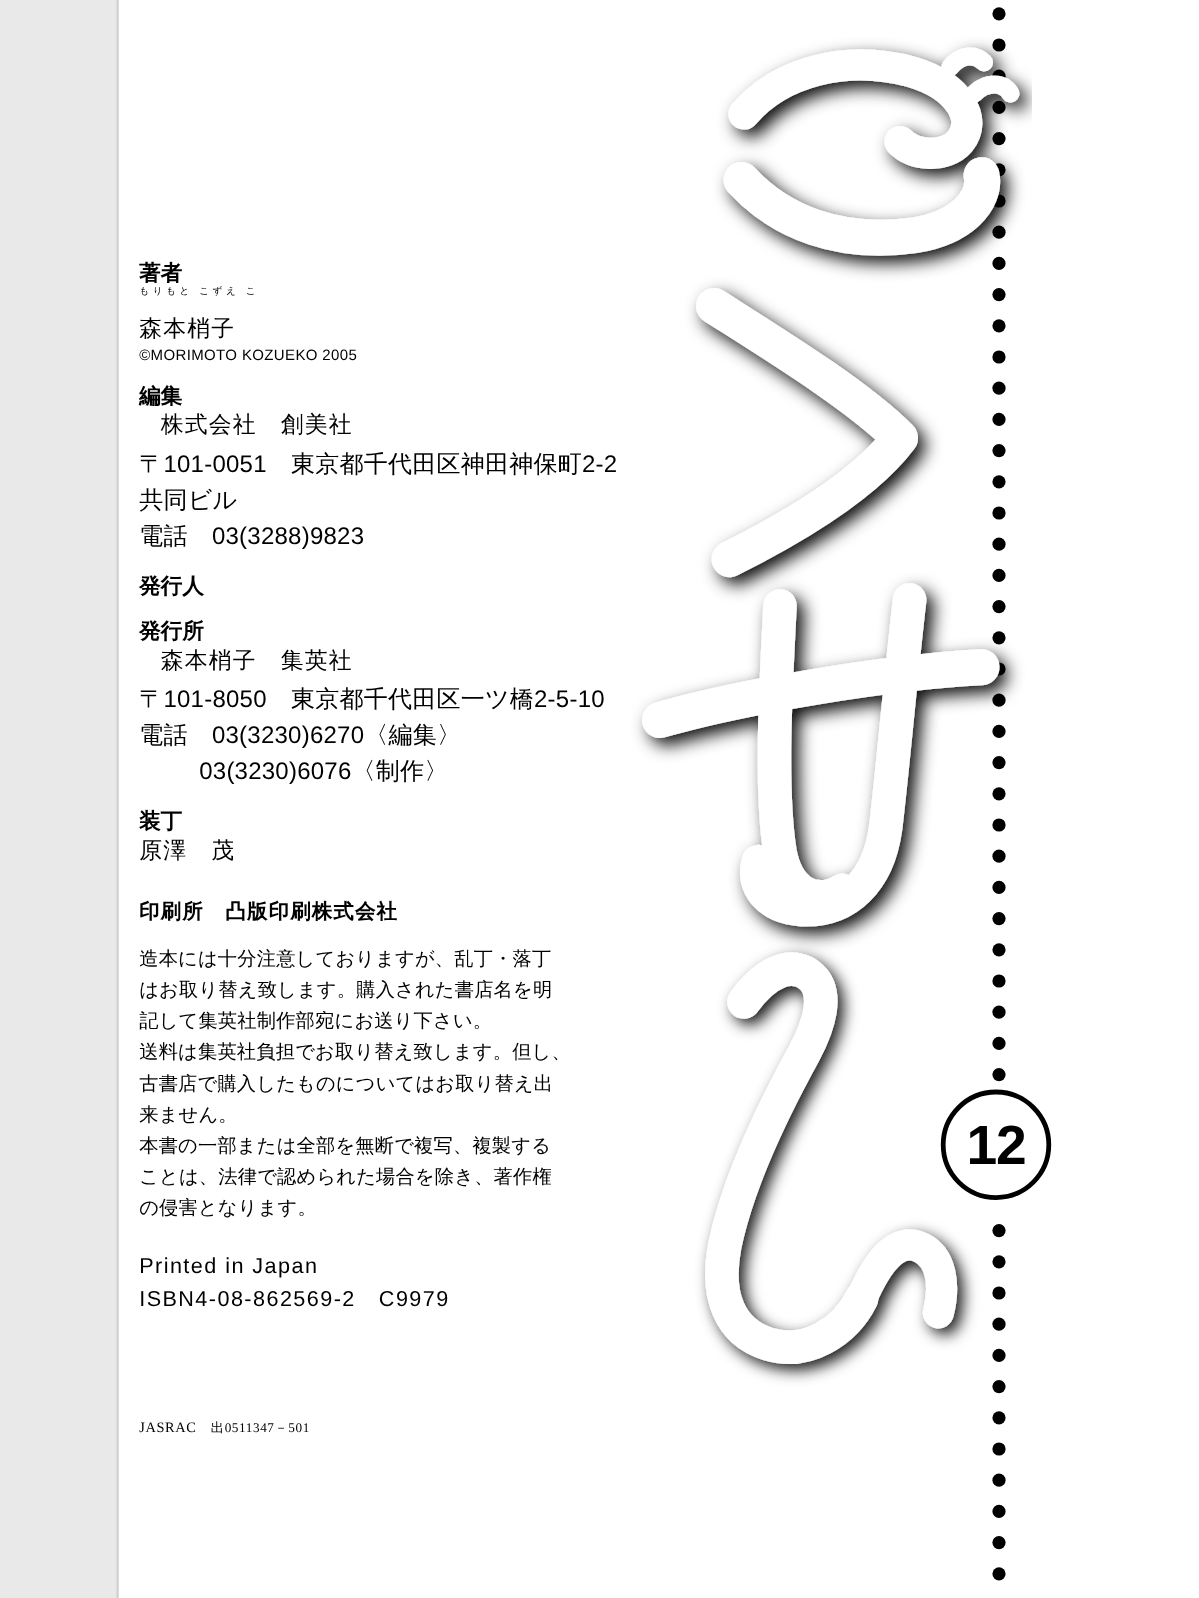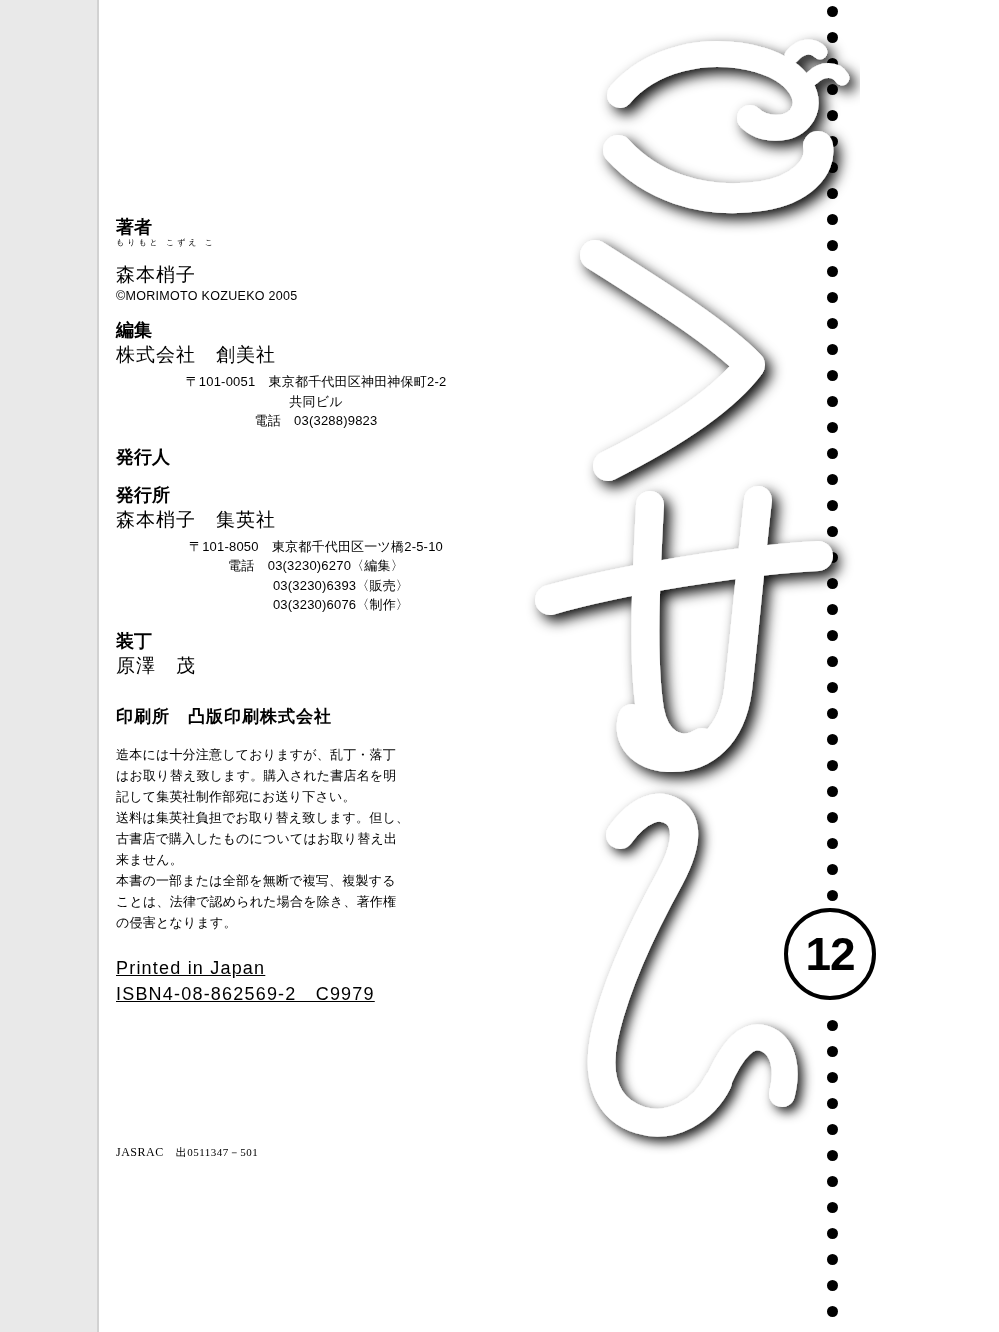--- a/index.html
+++ b/index.html
@@ -106,71 +106,70 @@
     line-height: 1.35;
   }
   .sec-name {
     font-size: 19px;
     font-weight: normal;
     line-height: 1.35;
     letter-spacing: 1px;
   }
   .sec-name.spaced {
     letter-spacing: 1px;
+    margin-left: 18px;
   }
   .ruby {
     font-size: 8px;
     font-weight: normal;
     letter-spacing: 3px;
     line-height: 1;
     margin-bottom: 15px;
   }
   .copy-line {
     font-size: 12.5px;
     letter-spacing: 0.3px;
     line-height: 1.3;
   }
   .addr {
-    font-size: 13px;
+    font-size: 20px;
     line-height: 1.5;
     letter-spacing: 0.2px;
     margin-top: 4px;
-    text-align: center;
   }
   .addr .indent {
     display: block;
     padding-left: 50px;
   }
   .printer {
     font-size: 17px;
     font-weight: bold;
     letter-spacing: 1px;
     margin-top: 26px;
     margin-bottom: 12px;
   }
   .notice {
-    font-size: 13px;
+    font-size: 16px;
     line-height: 1.62;
     letter-spacing: 0.2px;
     margin-top: 16px;
   }
   .notice p {
     margin: 0;
   }
   .footer-print {
     font-size: 18px;
     letter-spacing: 1.2px;
     margin-top: 22px;
     line-height: 1.45;
-    text-decoration: underline;
   }
   .jasrac {
     position: absolute;
     left: 116px;
-    top: 1145px;
+    top: 1182px;
     font-family: "Liberation Serif", serif;
     font-size: 12px;
     letter-spacing: 0.5px;
     z-index: 3;
   }
   .jasrac .code {
     margin-left: 12px;
     font-size: 11px;
   }
 </style>
@@ -294,21 +293,20 @@
     <div class="sec">
       <div class="sec-label">発行人</div>
     </div>
 
     <div class="sec">
       <div class="sec-label">発行所</div>
       <div class="sec-name spaced">森本梢子　集英社</div>
       <div class="addr">
         <span>〒101-8050　東京都千代田区一ツ橋2-5-10</span><br>
         <span>電話　03(3230)6270〈編集〉</span>
-        <span class="indent">03(3230)6393〈販売〉</span>
         <span class="indent">03(3230)6076〈制作〉</span>
       </div>
     </div>
 
     <div class="sec">
       <div class="sec-label">装丁</div>
       <div class="sec-name">原澤　茂</div>
     </div>
 
     <div class="printer">印刷所　凸版印刷株式会社</div>

